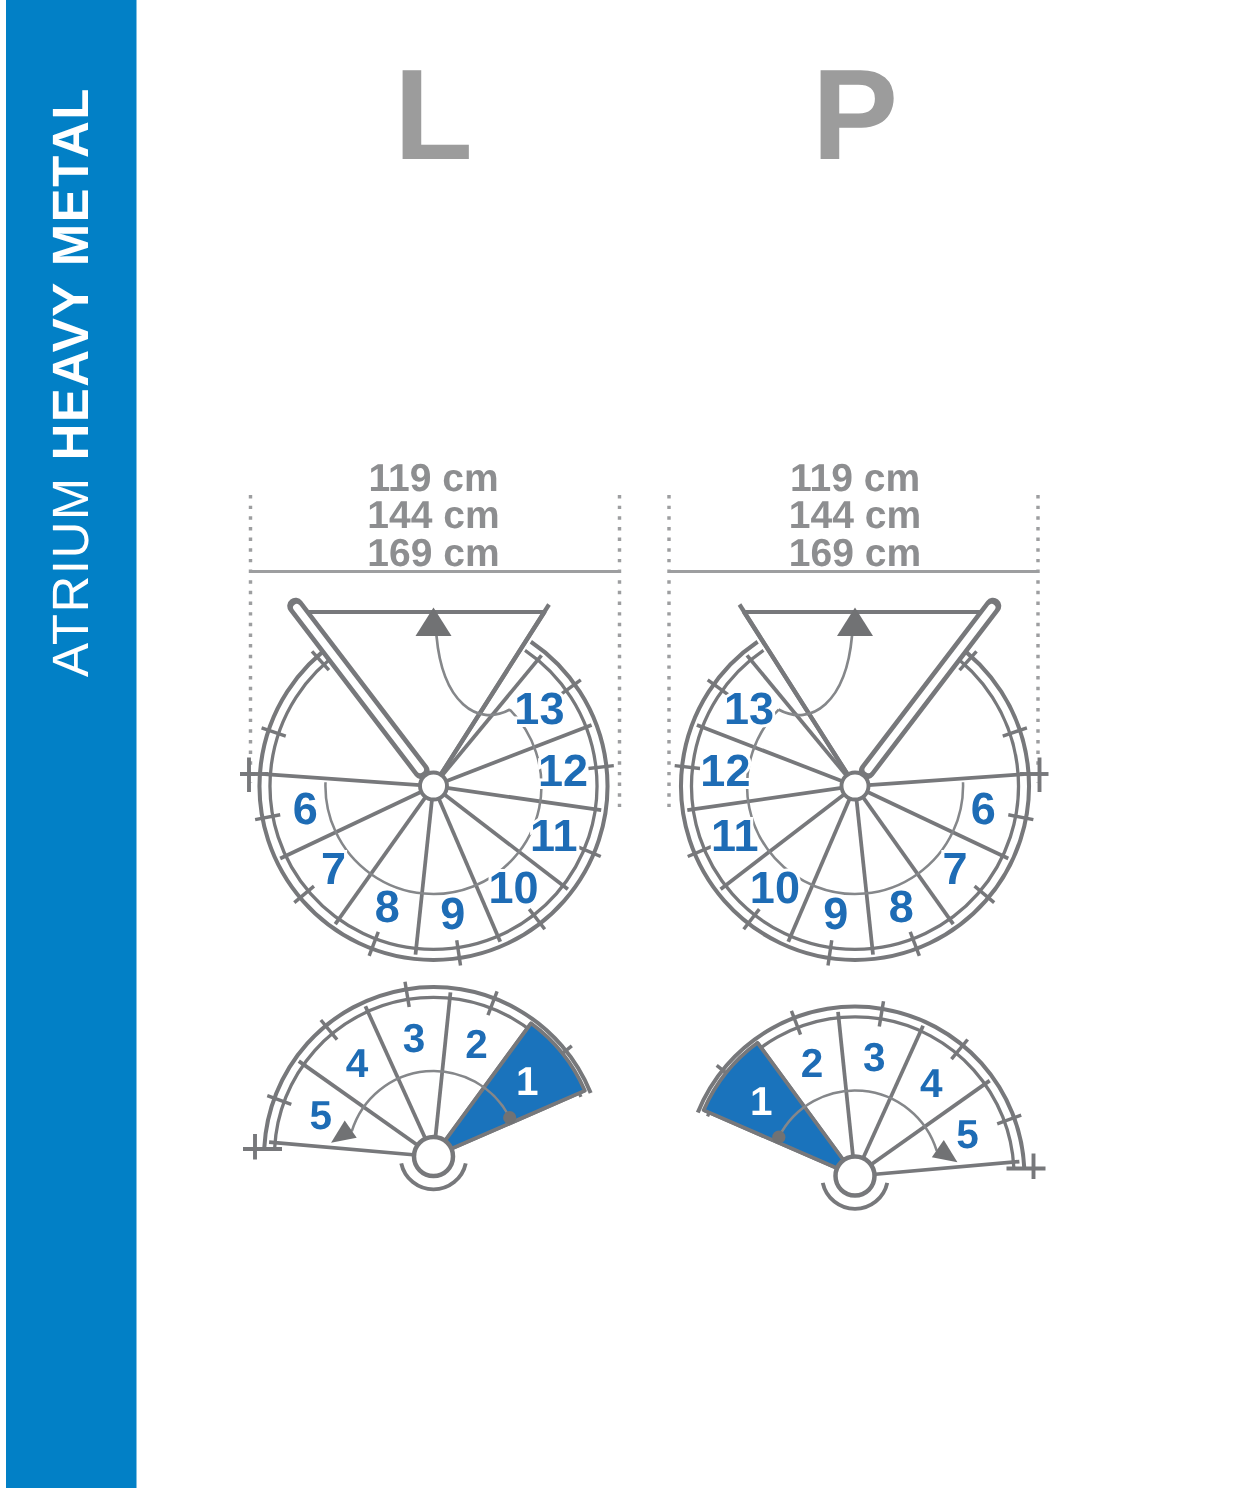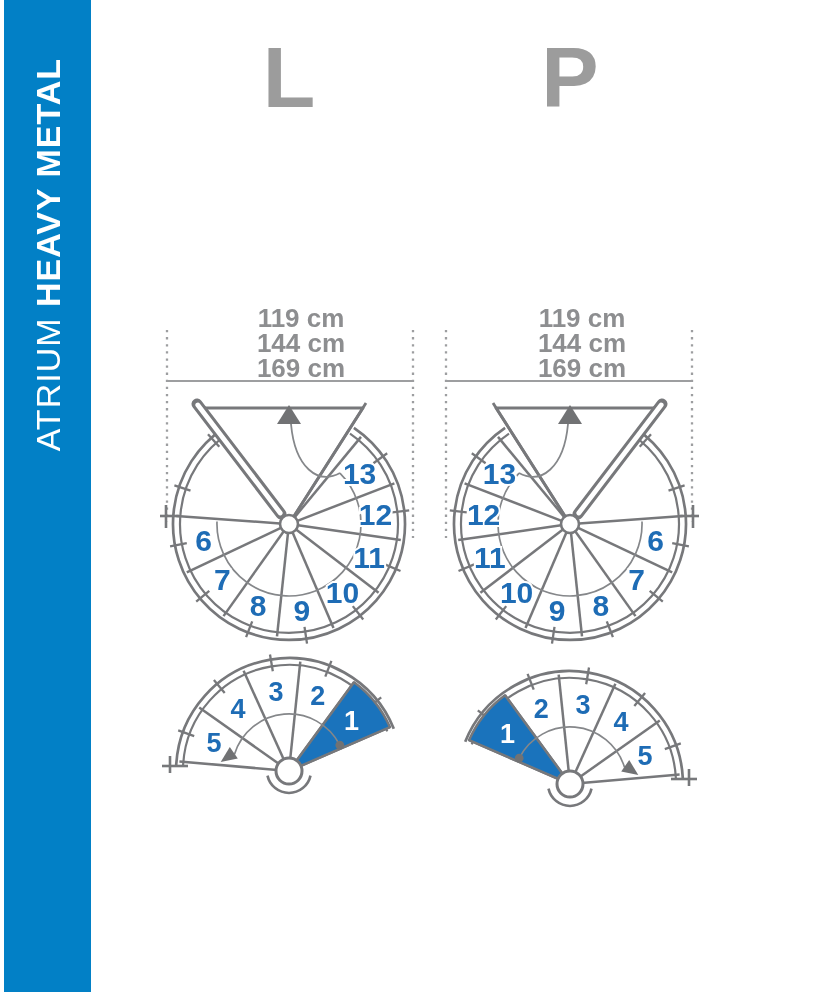--- a/index.html
+++ b/index.html
@@ -16,21 +16,21 @@
     writing-mode:vertical-rl;white-space:nowrap;
     font-size:34px;letter-spacing:1px;color:#fff;font-weight:400;
   }
   .brand b{font-weight:700;}
   .column{position:absolute;top:0;width:290px;height:1000px;}
   .variant-letter{
     position:absolute;top:34px;left:0;width:268px;text-align:center;
     font-size:86px;font-weight:700;line-height:1;
   }
   .dims{
-    position:absolute;top:306px;left:12px;width:268px;text-align:center;
+    position:absolute;top:306px;left:0;width:268px;text-align:center;
     font-size:26px;font-weight:700;line-height:25px;letter-spacing:0px;
   }
   .diagram{position:absolute;left:0;top:300px;}
   .diagram text{
     font-family:"Liberation Sans",sans-serif;font-weight:700;
   }
   .halo{paint-order:stroke;stroke:#ffffff;stroke-width:4px;}
 </style>
 </head>
 <body>

